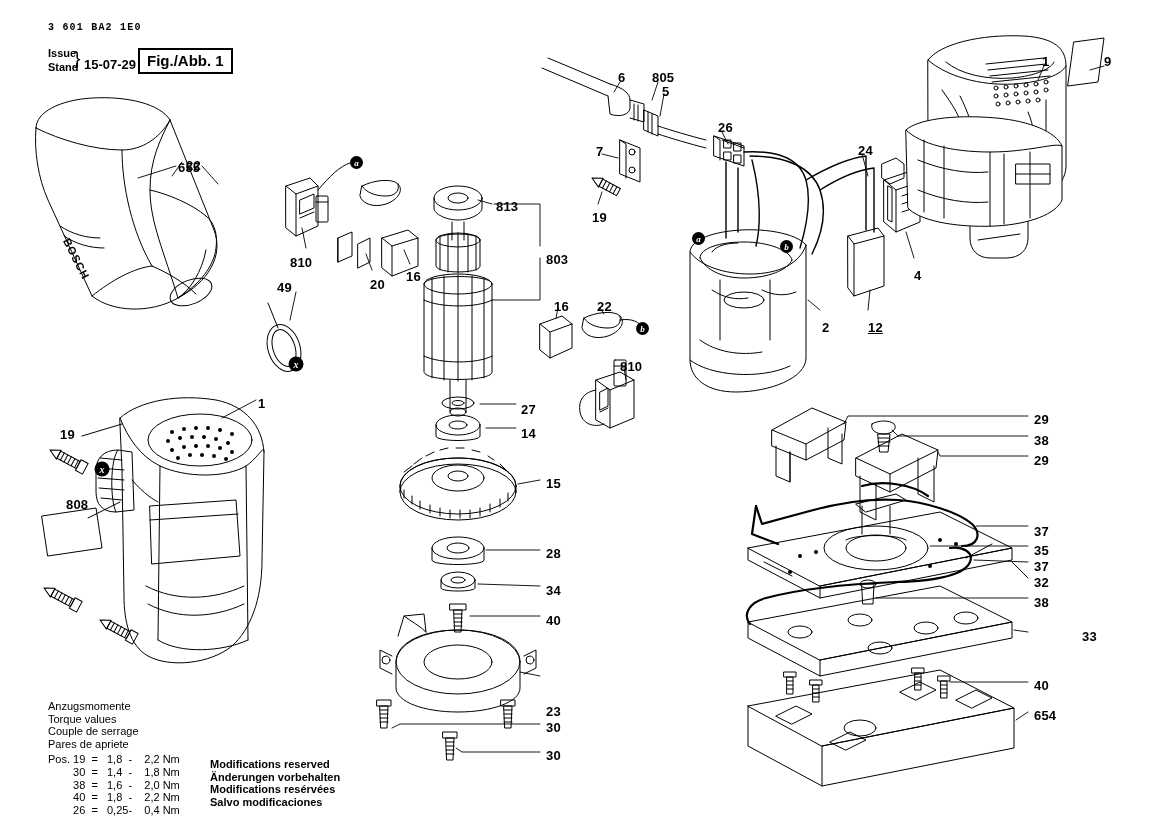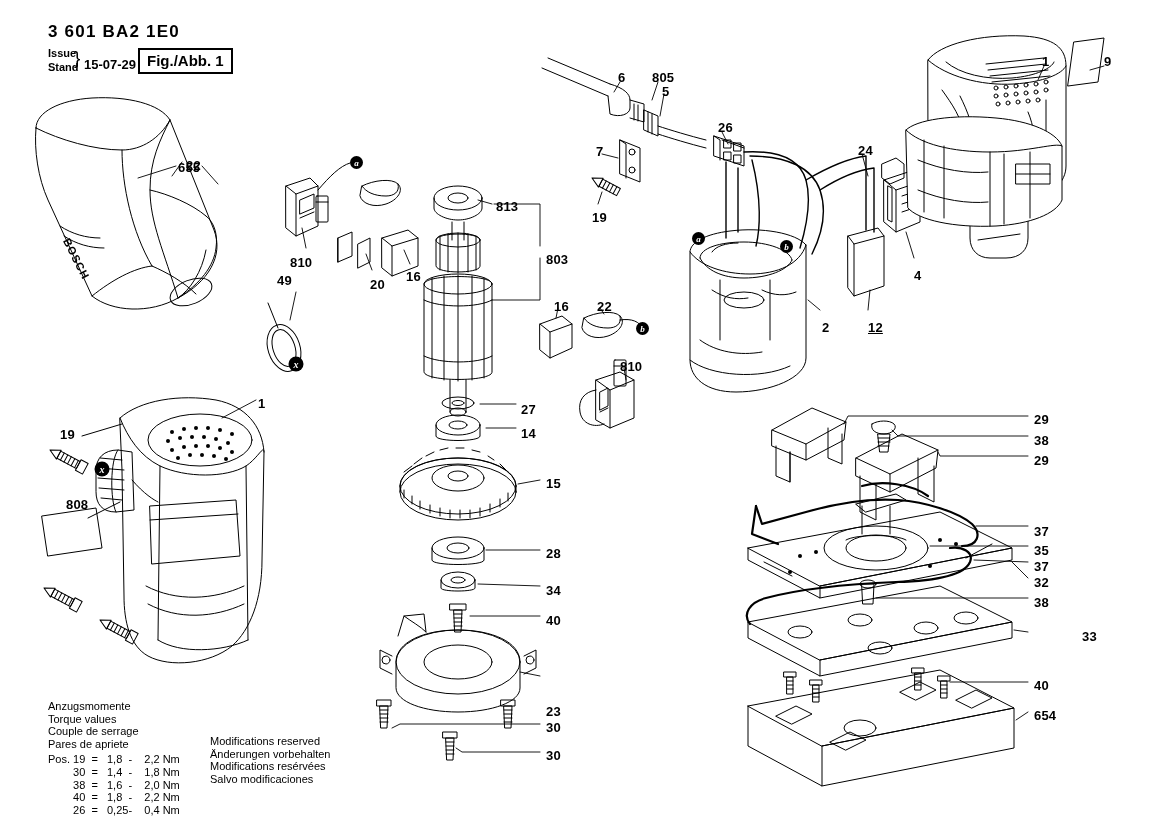--- a/index.html
+++ b/index.html
@@ -6,21 +6,21 @@
   body {
     width:1169px; height:826px;
     font-family:"Liberation Sans", sans-serif;
     color:#000;
     position:relative;
     overflow:hidden;
   }
   #sheet { position:absolute; inset:0; }
   .abs { position:absolute; }
   .lbl { font-size:13px; font-weight:bold; letter-spacing:0.2px; white-space:nowrap; }
-  .hdr-id { font-size:17px; font-weight:bold; letter-spacing:1.2px; }
+  .hdr-id { font-size:10px; font-weight:bold; letter-spacing:1.2px;font-family:Liberation Mono, monospace; }
   .hdr-small { font-size:11px; font-weight:bold; line-height:11px; }
   .figbox {
     border:2px solid #000; padding:2px 7px 3px 7px;
     font-size:15px; font-weight:bold; display:inline-block; background:#fff;
   }
   .torque { font-size:11px; line-height:12.6px; white-space:pre; }
   .mods { font-size:11px; line-height:12.6px; white-space:pre; }
   svg { display:block; }
   .ln { stroke:#000; fill:none; }
   .bullet {
@@ -630,21 +630,21 @@
   </div>
   <div class="abs" style="left:94px; top:461px;">
     <svg width="16" height="16">
         <circle cx="8" cy="8" r="7.5" fill="#000"></circle>
         <text x="8" y="12" text-anchor="middle" font-family="Liberation Serif, serif" font-size="10" font-style="italic" font-weight="bold" fill="#fff">x</text>
       </svg>
   </div>
 
   <div id="callouts">
       <div class="abs lbl" style="left: 178px; top: 160px;">655</div>
-      <div class="abs lbl" style="left: 277px; top: 273px;">49</div>
+      <div class="abs lbl" style="left: 277px; top: 280px;">49</div>
       <div class="abs lbl" style="left: 258px; top: 396px;">1</div>
       <div class="abs lbl" style="left: 60px; top: 427px;">19</div>
       <div class="abs lbl" style="left: 66px; top: 497px;">808</div>
       <div class="abs lbl" style="left: 186px; top: 158px;">22</div>
       <div class="abs lbl" style="left: 290px; top: 255px;">810</div>
       <div class="abs lbl" style="left: 370px; top: 277px;">20</div>
       <div class="abs lbl" style="left: 406px; top: 269px;">16</div>
       <div class="abs lbl" style="left: 496px; top: 199px;">813</div>
       <div class="abs lbl" style="left: 546px; top: 252px;">803</div>
       <div class="abs lbl" style="left: 554px; top: 299px;">16</div>
@@ -691,20 +691,20 @@
     <div class="torque">Pares de apriete</div>
     <div id="torque-rows" style="margin-top:3px;text-align:right;">
         <div class="torque">Pos. 19  =   1,8  -    2,2 Nm</div>
         <div class="torque">       30  =   1,4  -    1,8 Nm</div>
         <div class="torque">       38  =   1,6  -    2,0 Nm</div>
         <div class="torque">       40  =   1,8  -    2,2 Nm</div>
         <div class="torque">       26  =   0,25-    0,4 Nm</div>
       </div>
   </div>
 
-  <div class="abs" style="left:210px; top:735px;">
+  <div class="abs" style="left:210px; top:758px;font-weight:bold;">
     <div class="mods">Modifications reserved</div>
     <div class="mods">Änderungen vorbehalten</div>
     <div class="mods">Modifications resérvées</div>
     <div class="mods">Salvo modificaciones</div>
   </div>
 
 </div>
 
 </body></html>

